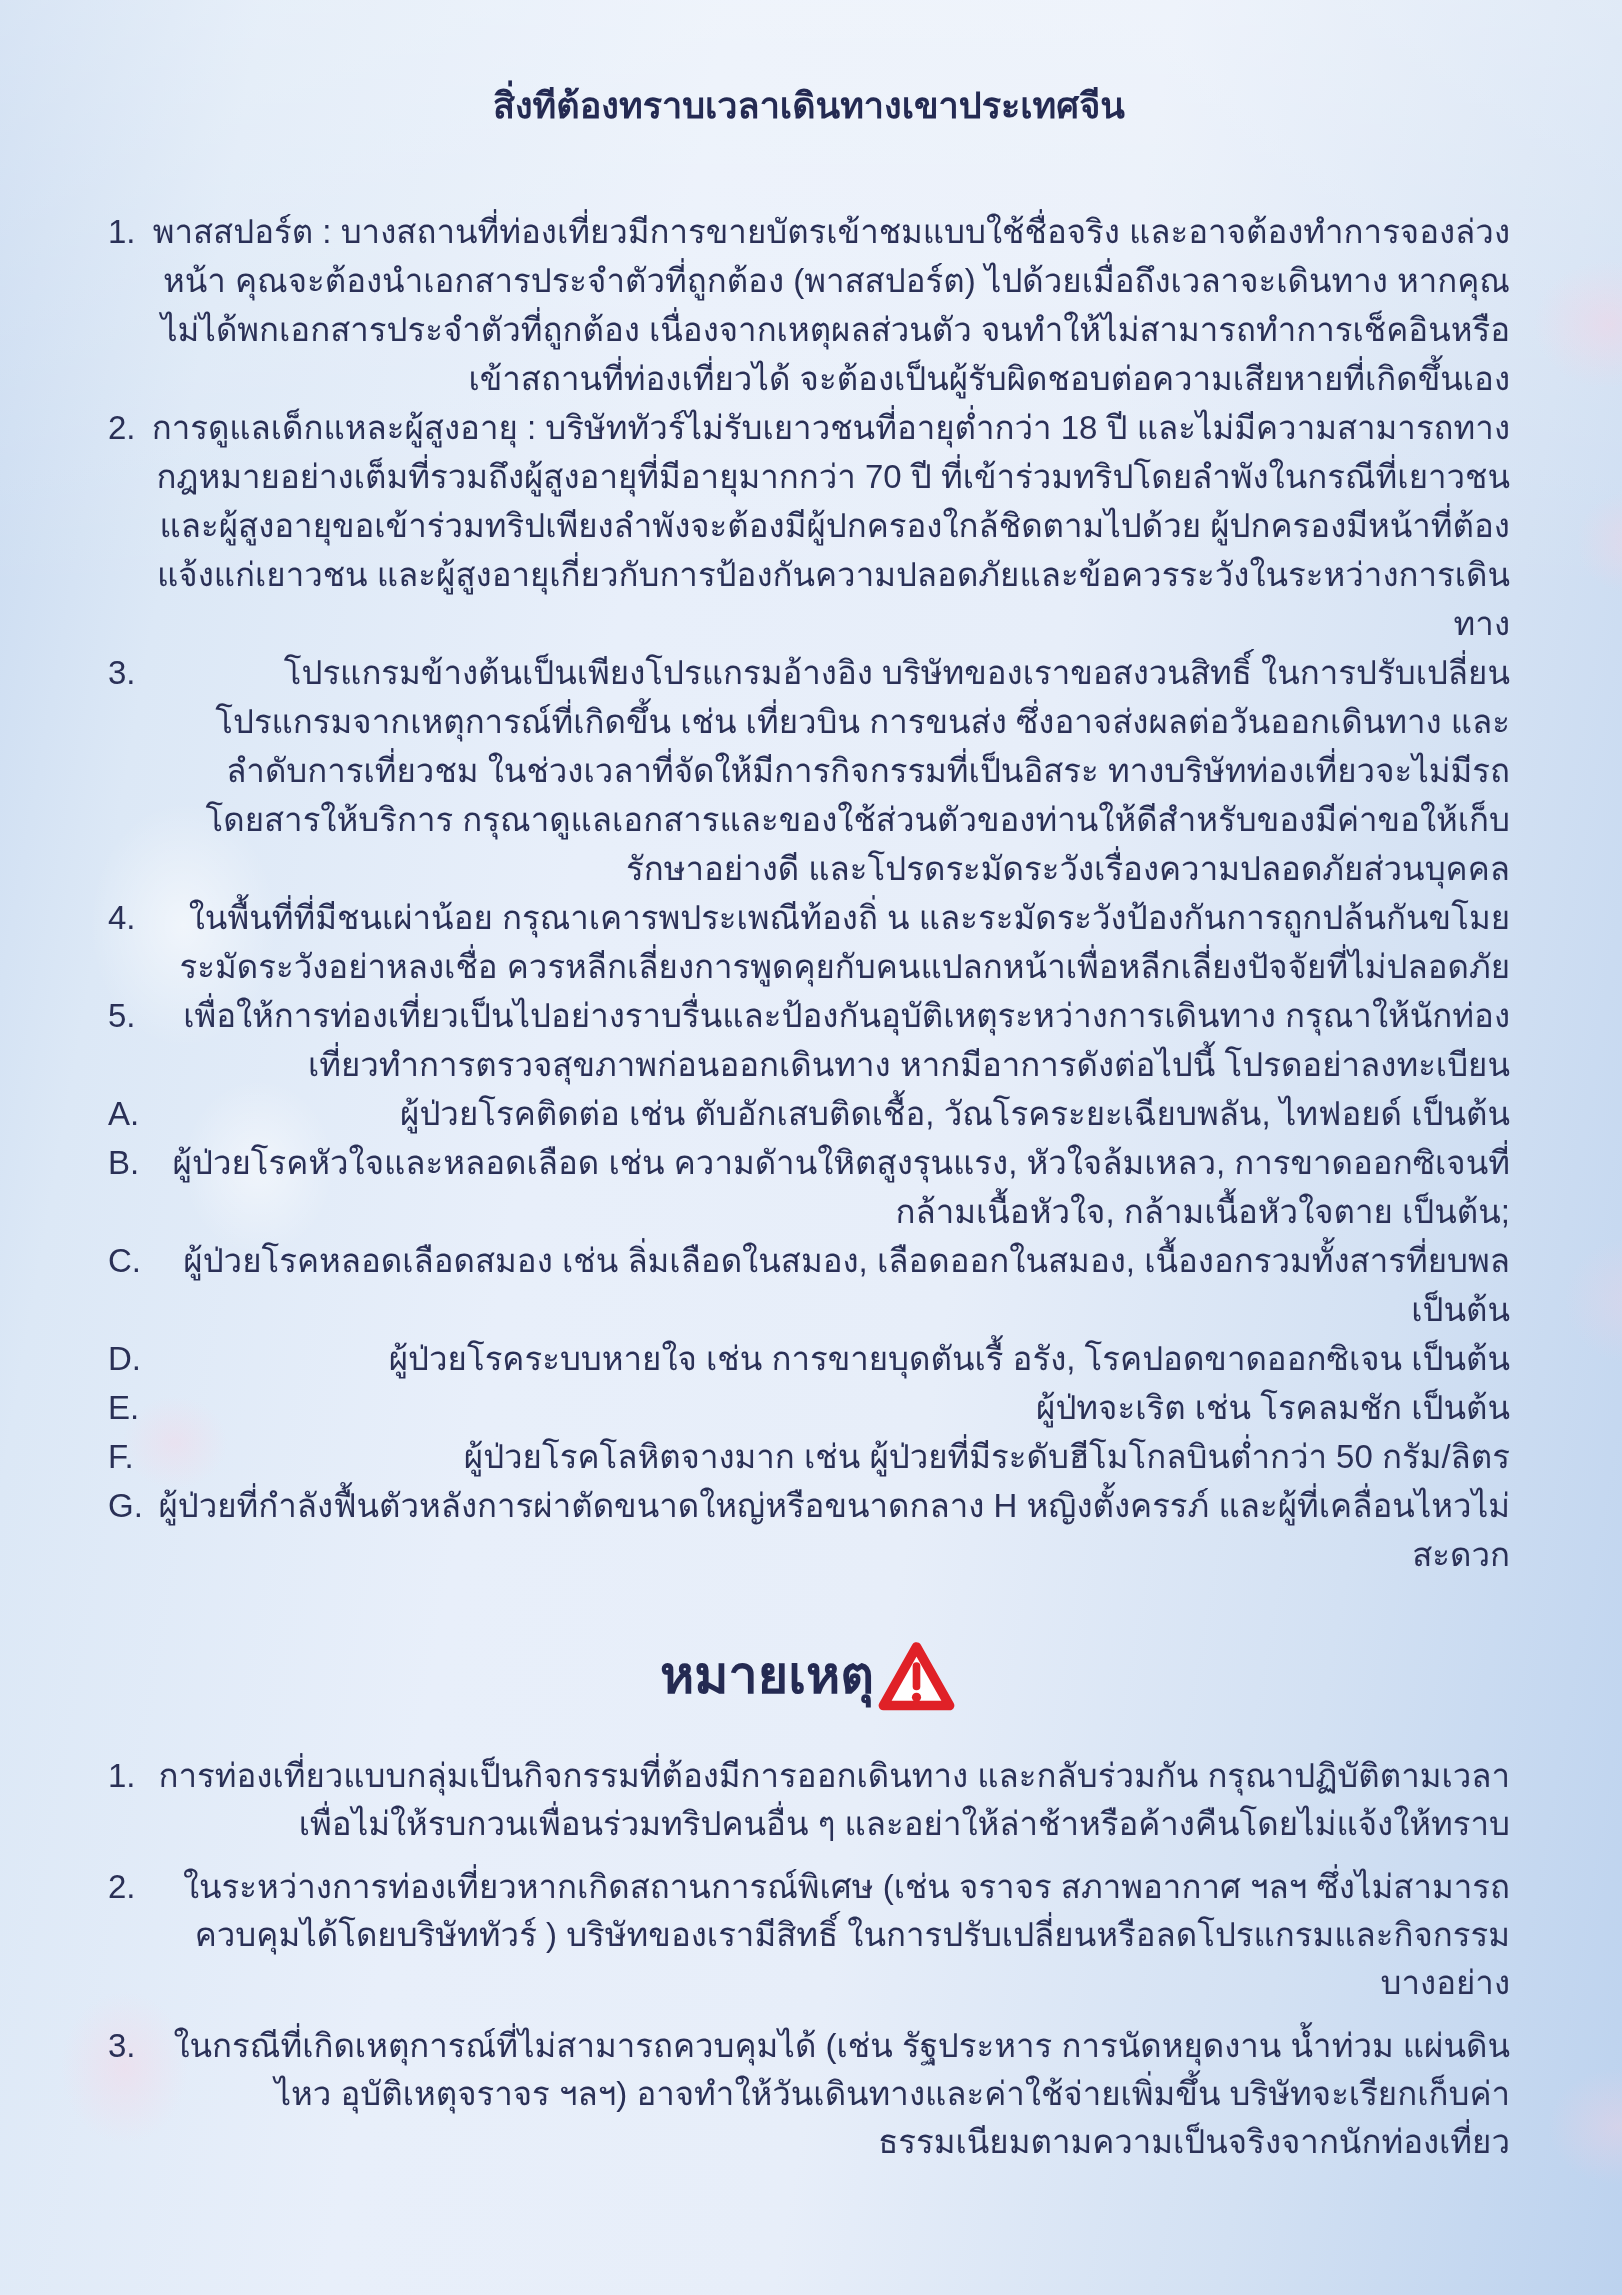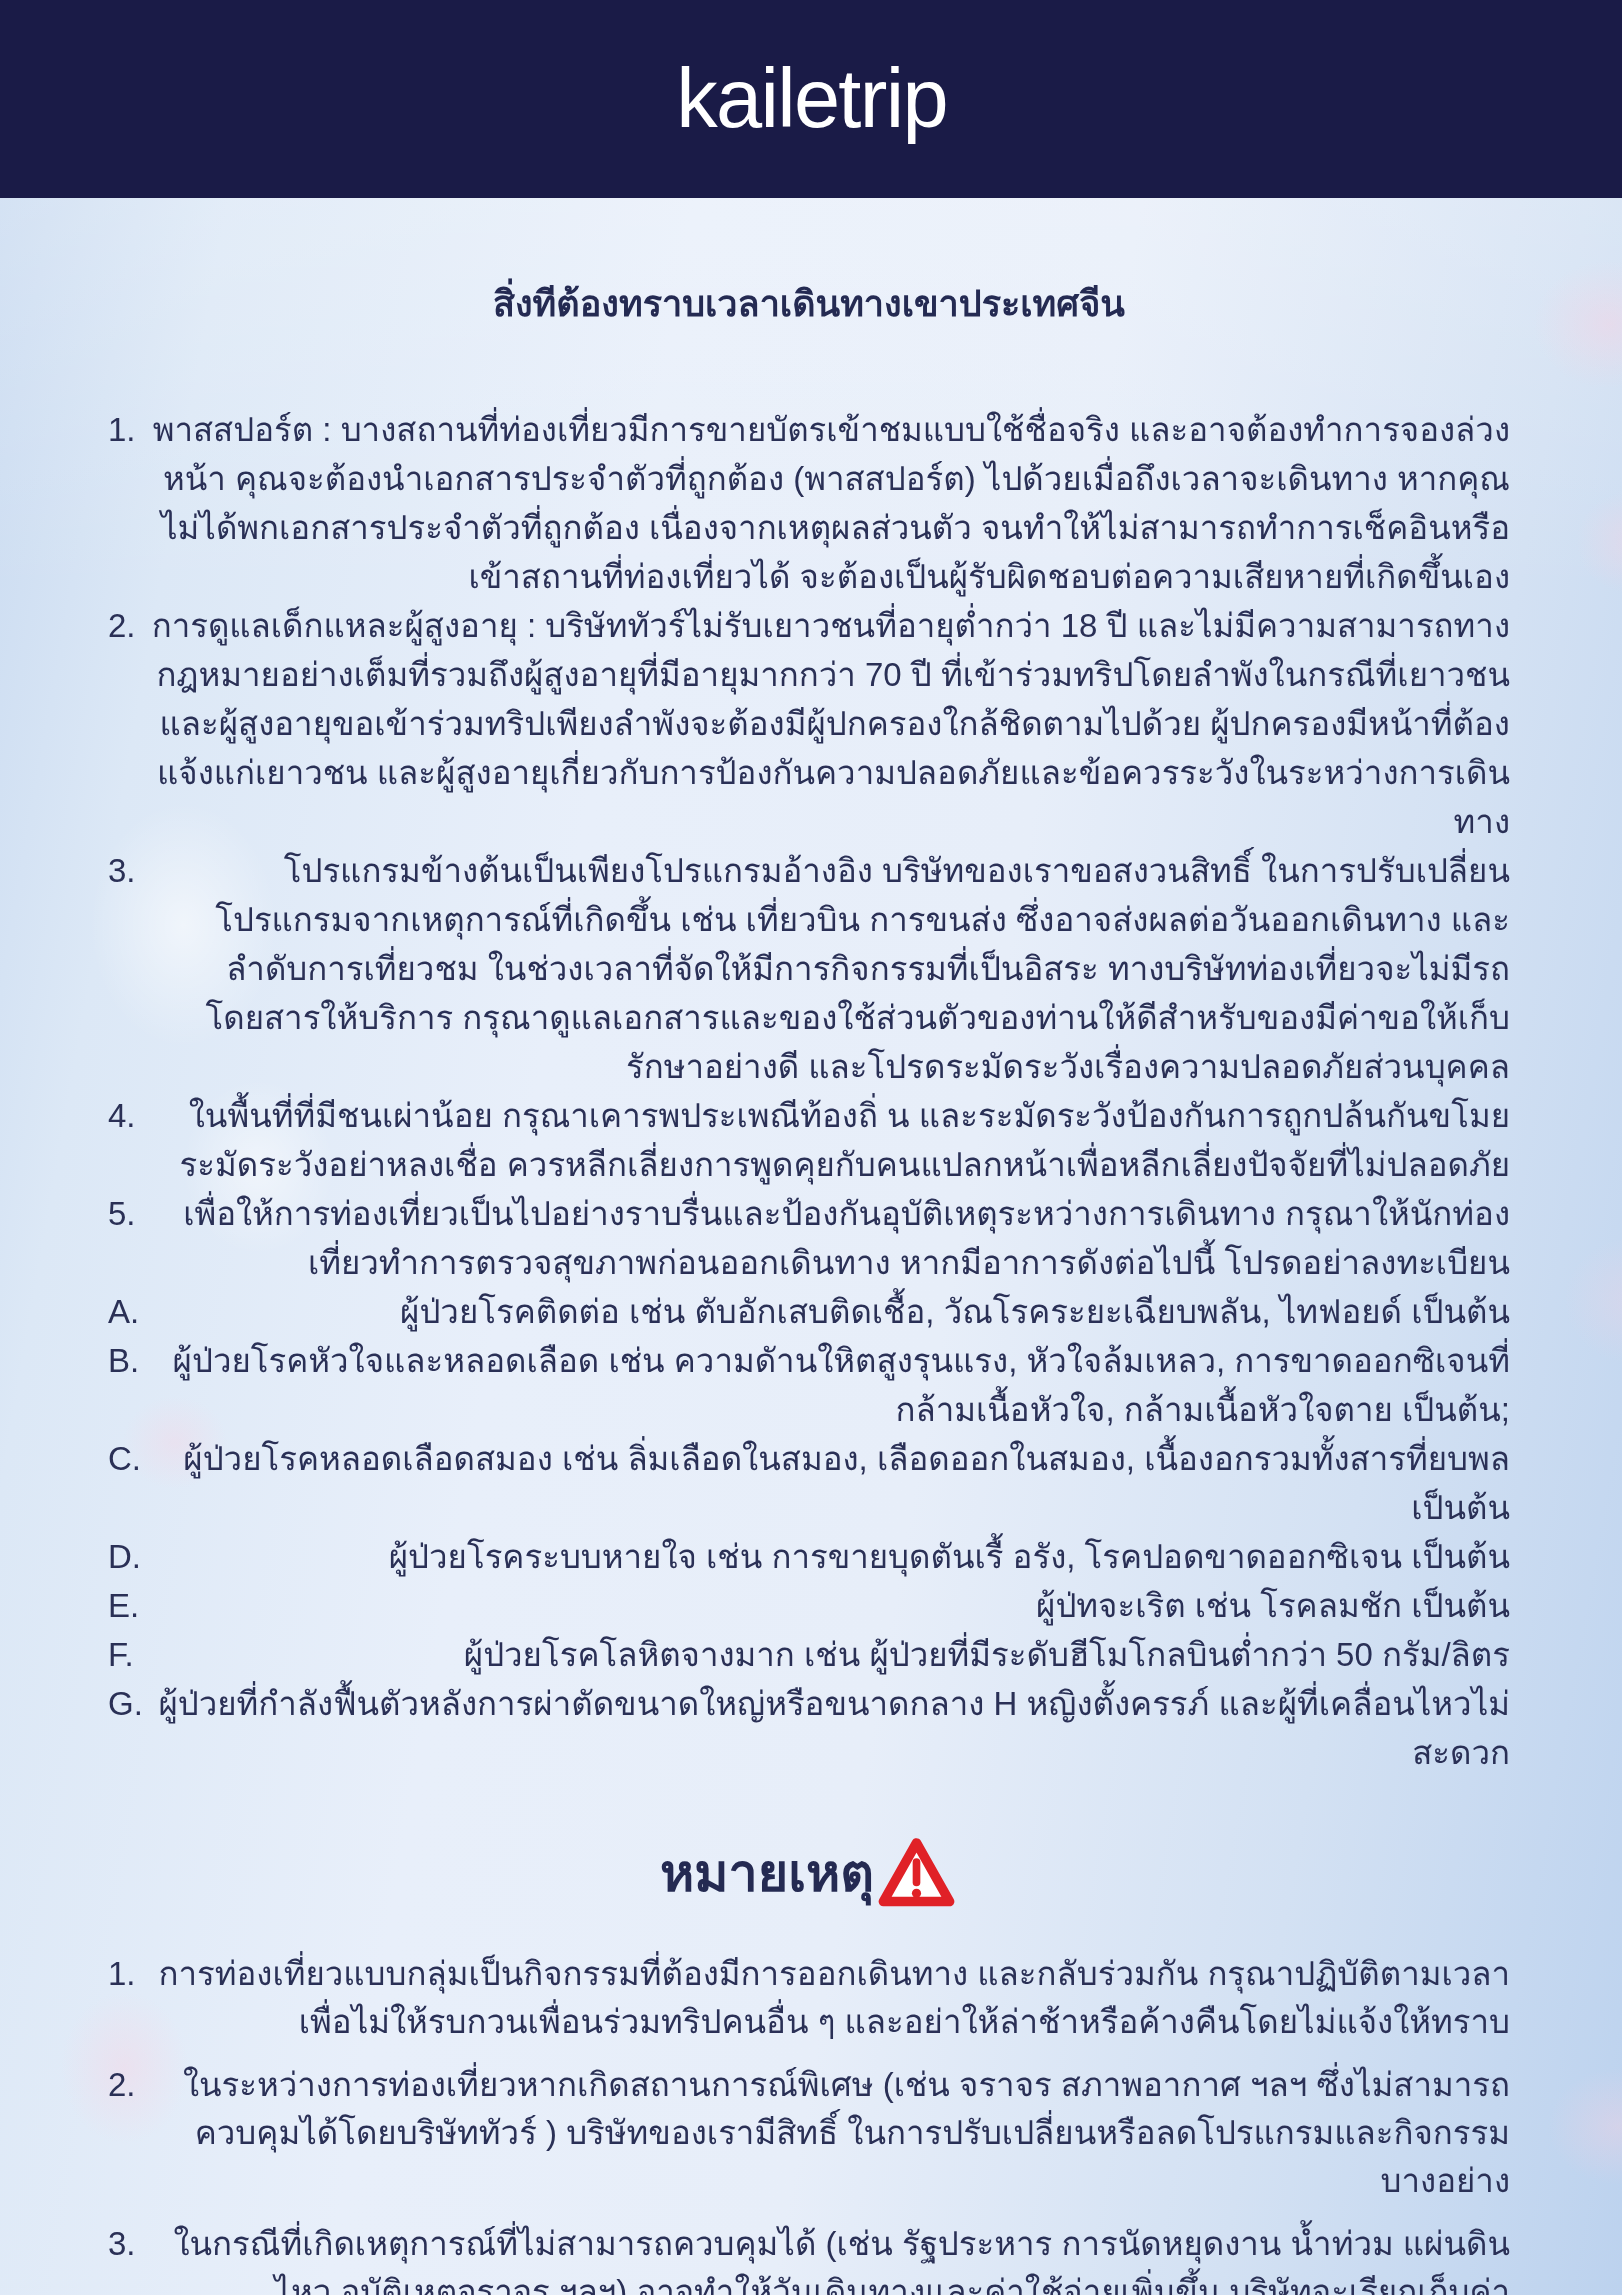--- a/index.html
+++ b/index.html
@@ -57,21 +57,21 @@
   .info-list li, .notes-list li{
     display:flex;
     color:#2a3056;
     font-size:33px;
     line-height:49px;
   }
   .marker{flex:none; width:39px;}
   .text{flex:1;text-align:right;}
   .notes-heading{
     margin-top:55px;
-    display:flex; align-items:flex-start; justify-content:center;
+    display:flex; align-items:flex-end; justify-content:center;
     gap:1px;
   }
   .notes-heading .label{
     color:#242a52;
     font-size:52px;
     font-weight:bold;
     line-height:83px;
   }
   .warning-icon{
     width:83px; height:79px;
@@ -80,23 +80,20 @@
   }
   .notes-list{margin-top:35px;}
   .notes-list li{margin-bottom:15px; line-height:48px;}
   .notes-list li:last-child{margin-bottom:0;}
 </style>
 </head>
 <body>
 
 <div class="page">
 
-  <div class="header">
-    <div class="logo">kailetrip</div>
-  </div>
 
   <div class="content">
 
     <h1 class="title">สิ่งทีต้องทราบเวลาเดินทางเขาประเทศจีน</h1>
 
     <ol class="info-list">
         <li>
           <span class="marker">1.</span>
           <span class="text">พาสสปอร์ต : บางสถานที่ท่องเที่ยวมีการขายบัตรเข้าชมแบบใช้ชื่อจริง และอาจต้องทำการจองล่วงหน้า คุณจะต้องนำเอกสารประจำตัวที่ถูกต้อง (พาสสปอร์ต) ไปด้วยเมื่อถึงเวลาจะเดินทาง หากคุณไม่ได้พกเอกสารประจำตัวที่ถูกต้อง เนื่องจากเหตุผลส่วนตัว จนทำให้ไม่สามารถทำการเช็คอินหรือเข้าสถานที่ท่องเที่ยวได้ จะต้องเป็นผู้รับผิดชอบต่อความเสียหายที่เกิดขึ้นเอง</span>
         </li>

